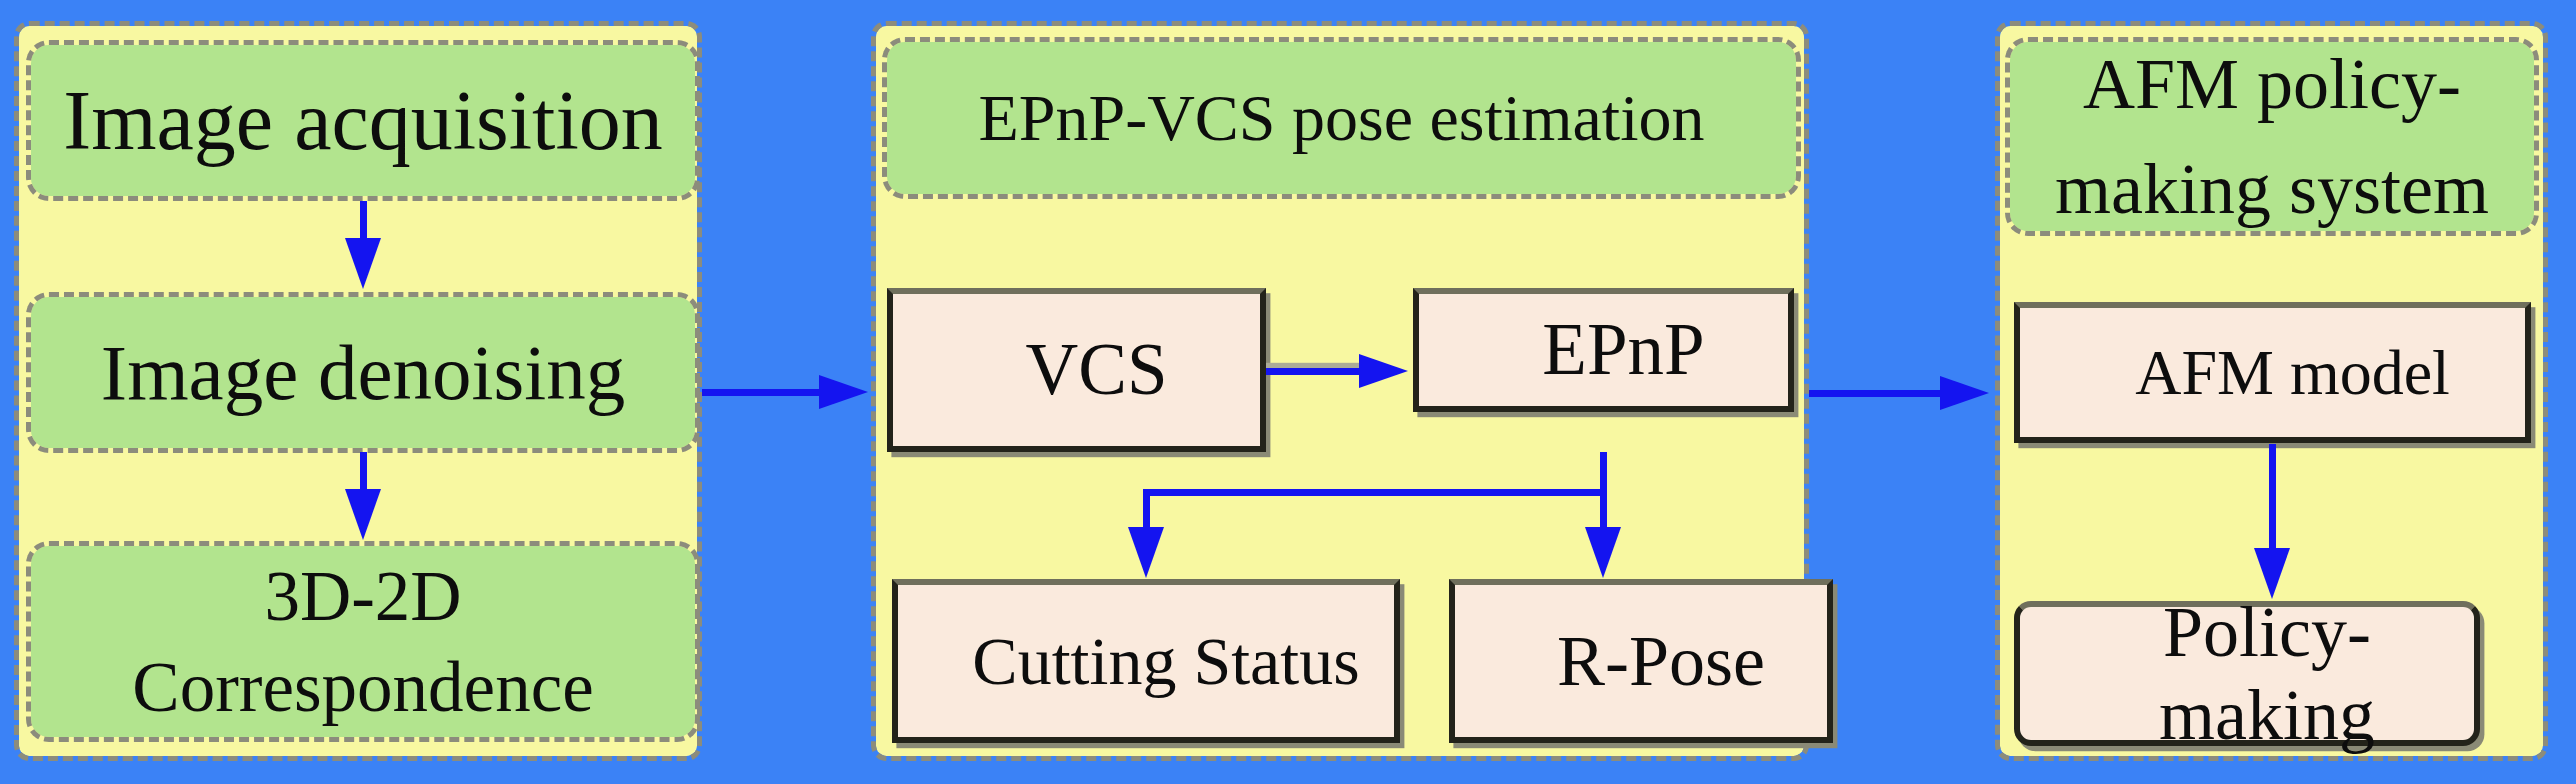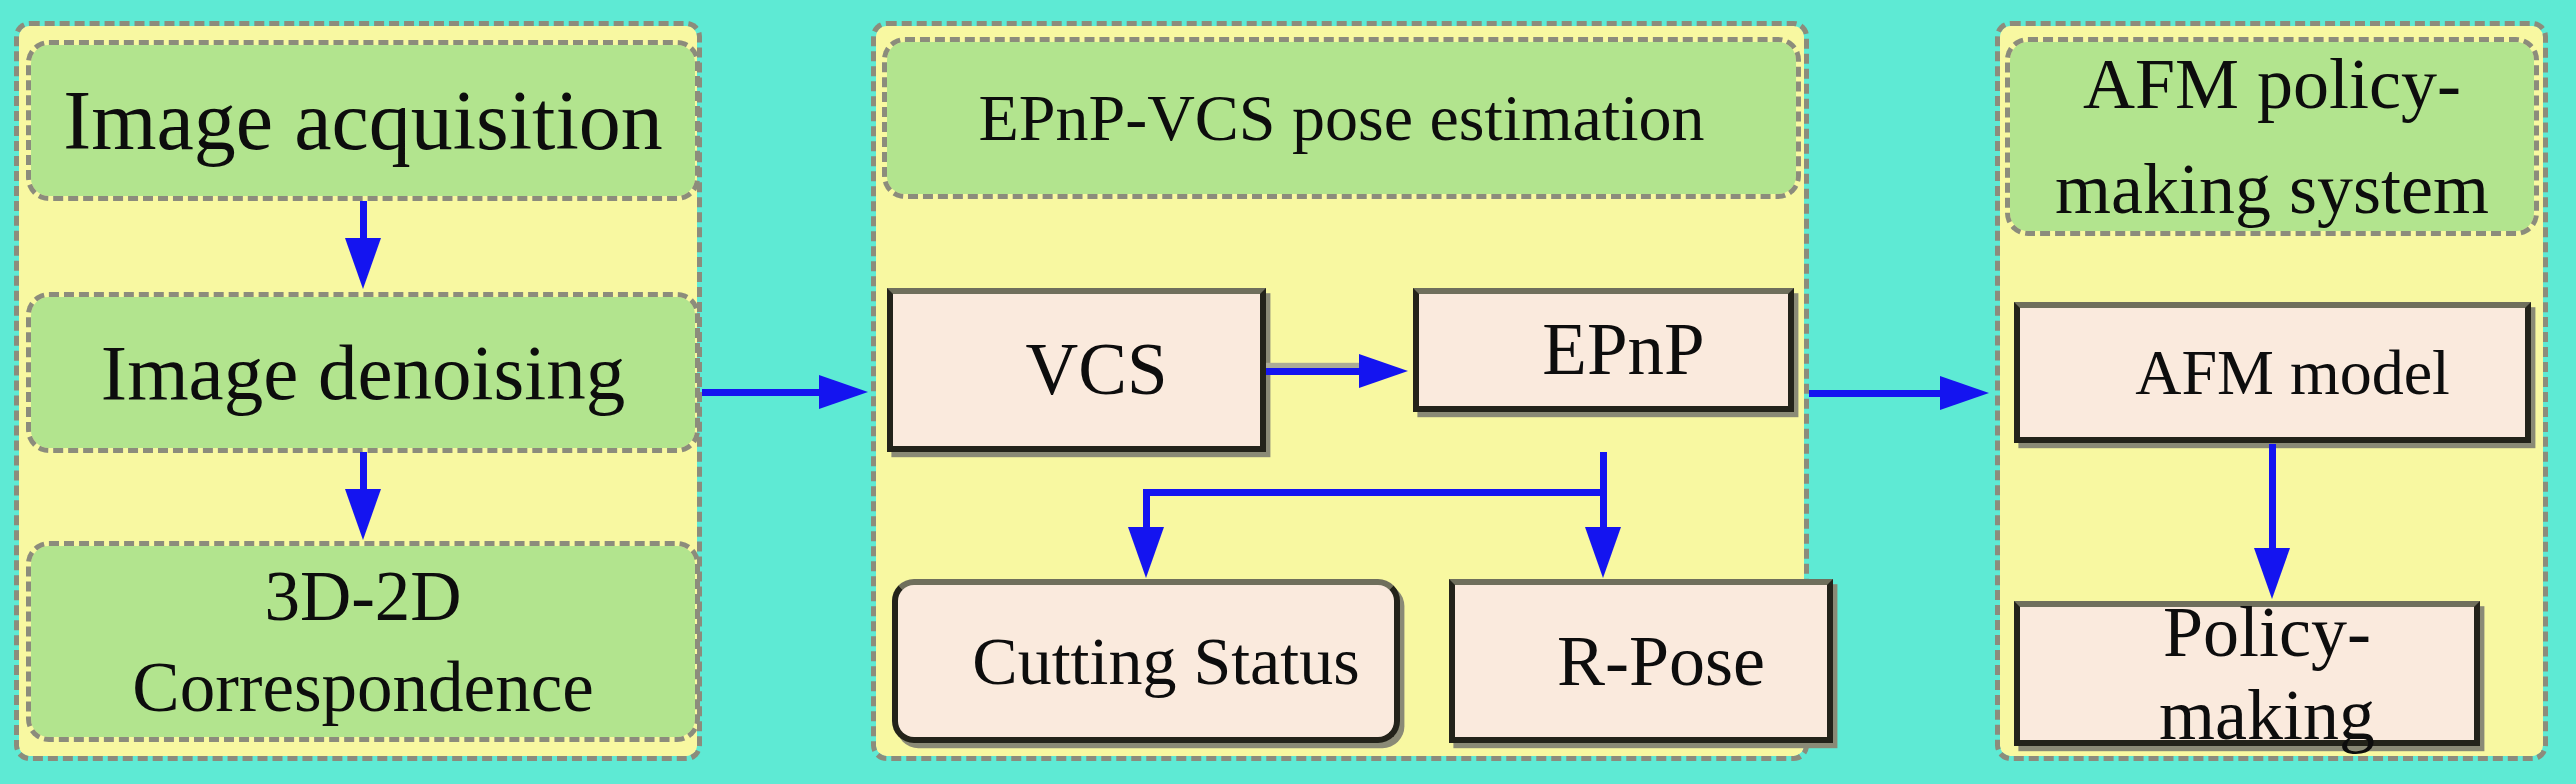--- a/index.html
+++ b/index.html
@@ -1,20 +1,20 @@
 <!DOCTYPE html>
 <html style="--panel-yellow: #f8f8a1; --box-green: #b2e48e; --box-pink: #faeadd; --arrow-blue: #1414f0; --dash-gray: #8c8c7c; --border-dark: #23231a; --bevel-gray: #6f6f5c; --shadow-gray: #8a8a76; --text: #0d0d0d;font-size:14px"><head>
 <meta charset="utf-8">
 <style>
   html, body { margin: 0; padding: 0; background: #ffffff; }
   #page {
     position: relative;
     width: 2576px;
     height: 784px;
-    background: #5eead4;
+    background: #3b82f6;
     overflow: hidden;
     font-family: "Liberation Serif", serif;
     color: var(--text, #0d0d0d);
   }
   .panel {
     position: absolute;
     box-sizing: border-box;
     background: var(--panel-yellow, #f8f8a1);
     background-clip: padding-box;
     border: 5.2px dashed var(--dash-gray, #8c8c7c);
@@ -67,28 +67,28 @@
   #panel-left   { left: 14px;   top: 21px; width: 688px;  height: 740px; }
   #box-acq      { left: 26px;   top: 40px;  width: 674px; height: 161px; font-size: 84px; }
   #box-den      { left: 26px;   top: 292px; width: 674px; height: 161px; font-size: 79px; }
   #box-cor      { left: 26px;   top: 541px; width: 674px; height: 201px; font-size: 71px; }
 
   
   #panel-mid    { left: 871px;  top: 21px; width: 938px; height: 740px; }
   #box-mheader  { left: 882px; top: 37px;  width: 919px; height: 162px; font-size: 66px; }
   #box-vcs      { left: 887px; top: 288px; width: 379px;  height: 164px; font-size: 73px; }
   #box-epnp     { left: 1413px; top: 288px; width: 381px;  height: 124px; font-size: 73px; }
-  #box-cut      { left: 892px; top: 579px; width: 508px;  height: 164px; font-size: 68px; border-radius: 22px; }
+  #box-cut      { left: 892px; top: 579px; width: 508px;  height: 164px; font-size: 68px; }
   #box-rpose    { left: 1413px; top: 579px; width: 384px;  height: 164px; font-size: 72px; margin-left: 36px; }
 
   
   #panel-right  { left: 1995px; top: 21px; width: 553px;  height: 740px; }
   #box-rheader  { left: 2005px; top: 37px;  width: 534px; height: 199px; font-size: 72px; line-height: 1.45; }
   #box-afm      { left: 2014px; top: 302px; width: 517px; height: 141px; font-size: 64px; }
-  #box-policy   { left: 2014px; top: 601px; width: 466px; height: 145px; font-size: 72px; }
+  #box-policy   { left: 2014px; top: 601px; width: 466px; height: 145px; font-size: 72px; border-radius: 17px; }
 
   
   #a1-line  { left: 360px;  top: 201px; height: 42px; }
   #a1-head  { left: 345px;  top: 238px; }
   #a2-line  { left: 360px;  top: 452px; height: 40px; }
   #a2-head  { left: 345px;  top: 489px; }
   #a3-line  { left: 702px;  top: 389px; width: 119px; }
   #a3-head  { left: 819px;  top: 375px; }
   #a4-line  { left: 1266px; top: 368px; width: 96px; }
   #a4-head  { left: 1359px; top: 354px; }

